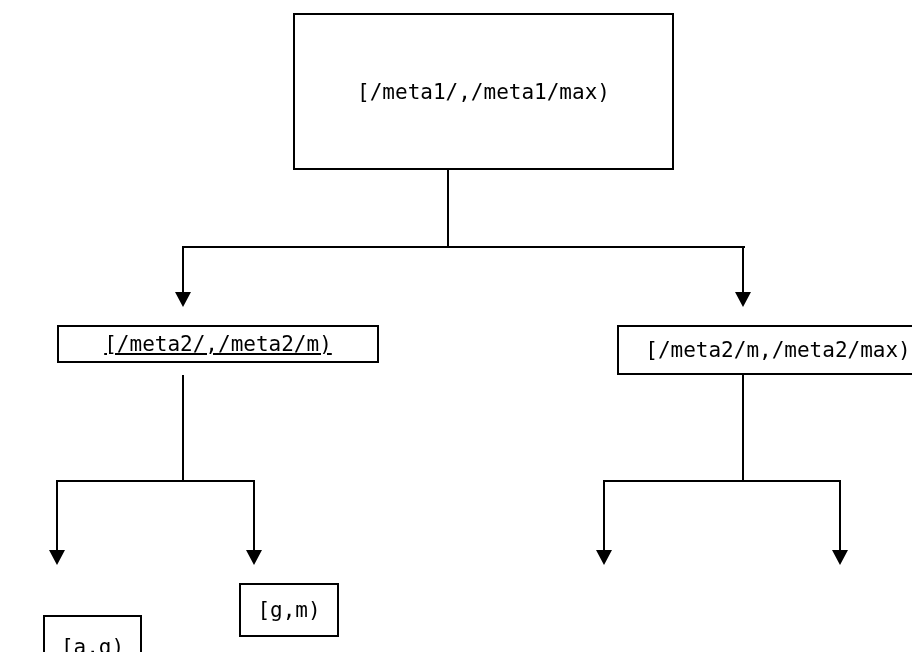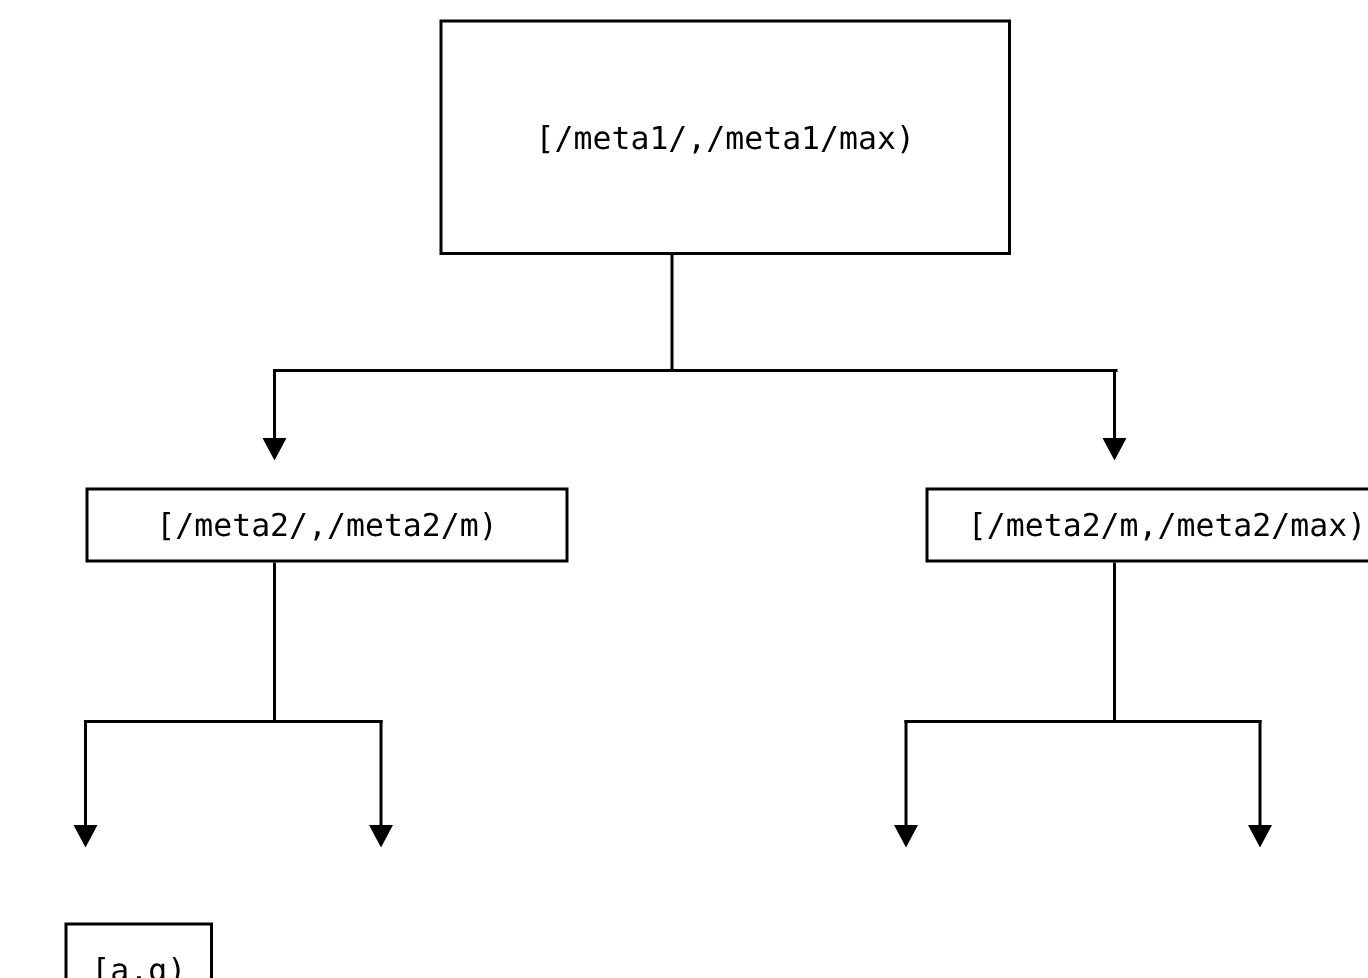--- a/index.html
+++ b/index.html
@@ -40,21 +40,21 @@
   .arrow {
     position: absolute;
     width: 0;
     height: 0;
     border-left: 8px solid transparent;
     border-right: 8px solid transparent;
     border-top: 15px solid var(--line);
   }
   
   #root      { left: 258px; top: 13px;  width: 381px; height: 157px; }
-  #n-left    { left: 22px;  top: 325px; width: 322px; height: 50px; }
+  #n-left    { left: 22px;  top: 325px; width: 322px; height: 38px; text-decoration: underline; }
   #n-right   { left: 582px; top: 325px; width: 322px; height: 50px; }
   #leaf-ag   { left: 8px;   top: 615px; width: 99px;  height: 64px; }
   #leaf-gm   { left: 204px; top: 583px; width: 100px; height: 54px; }
   #leaf-ms   { left: 555px; top: 583px; width: 98px;  height: 54px; }
   #leaf-smax { left: 778px; top: 583px; width: 124px; height: 54px; }
   
   #v-root        { left: 447px; top: 170px; width: 2px;   height: 78px; }
   #h-split1      { left: 182px; top: 246px; width: 563px; height: 2px; }
   #v-stub-l2l    { left: 182px; top: 246px; width: 2px;   height: 46px; }
   #v-stub-l2r    { left: 742px; top: 246px; width: 2px;   height: 46px; }
@@ -75,20 +75,21 @@
 </style>
 </head>
 <body>
 
 <div class="canvas">
 
   <div class="node" id="root">[/meta1/,/meta1/max)</div>
   <div class="node" id="n-left">[/meta2/,/meta2/m)</div>
   <div class="node" id="n-right">[/meta2/m,/meta2/max)</div>
   <div class="node" id="leaf-ag">[a,g)</div>
+  <div class="node" id="leaf-gm">[g,m)</div>
 
   <div class="edge" id="v-root"></div>
   <div class="edge" id="h-split1"></div>
   <div class="edge" id="v-stub-l2l"></div>
   <div class="arrow" id="a-l2l"></div>
   <div class="edge" id="v-stub-l2r"></div>
   <div class="arrow" id="a-l2r"></div>
 
   <div class="edge" id="v-left-down"></div>
   <div class="edge" id="h-split-left"></div>

